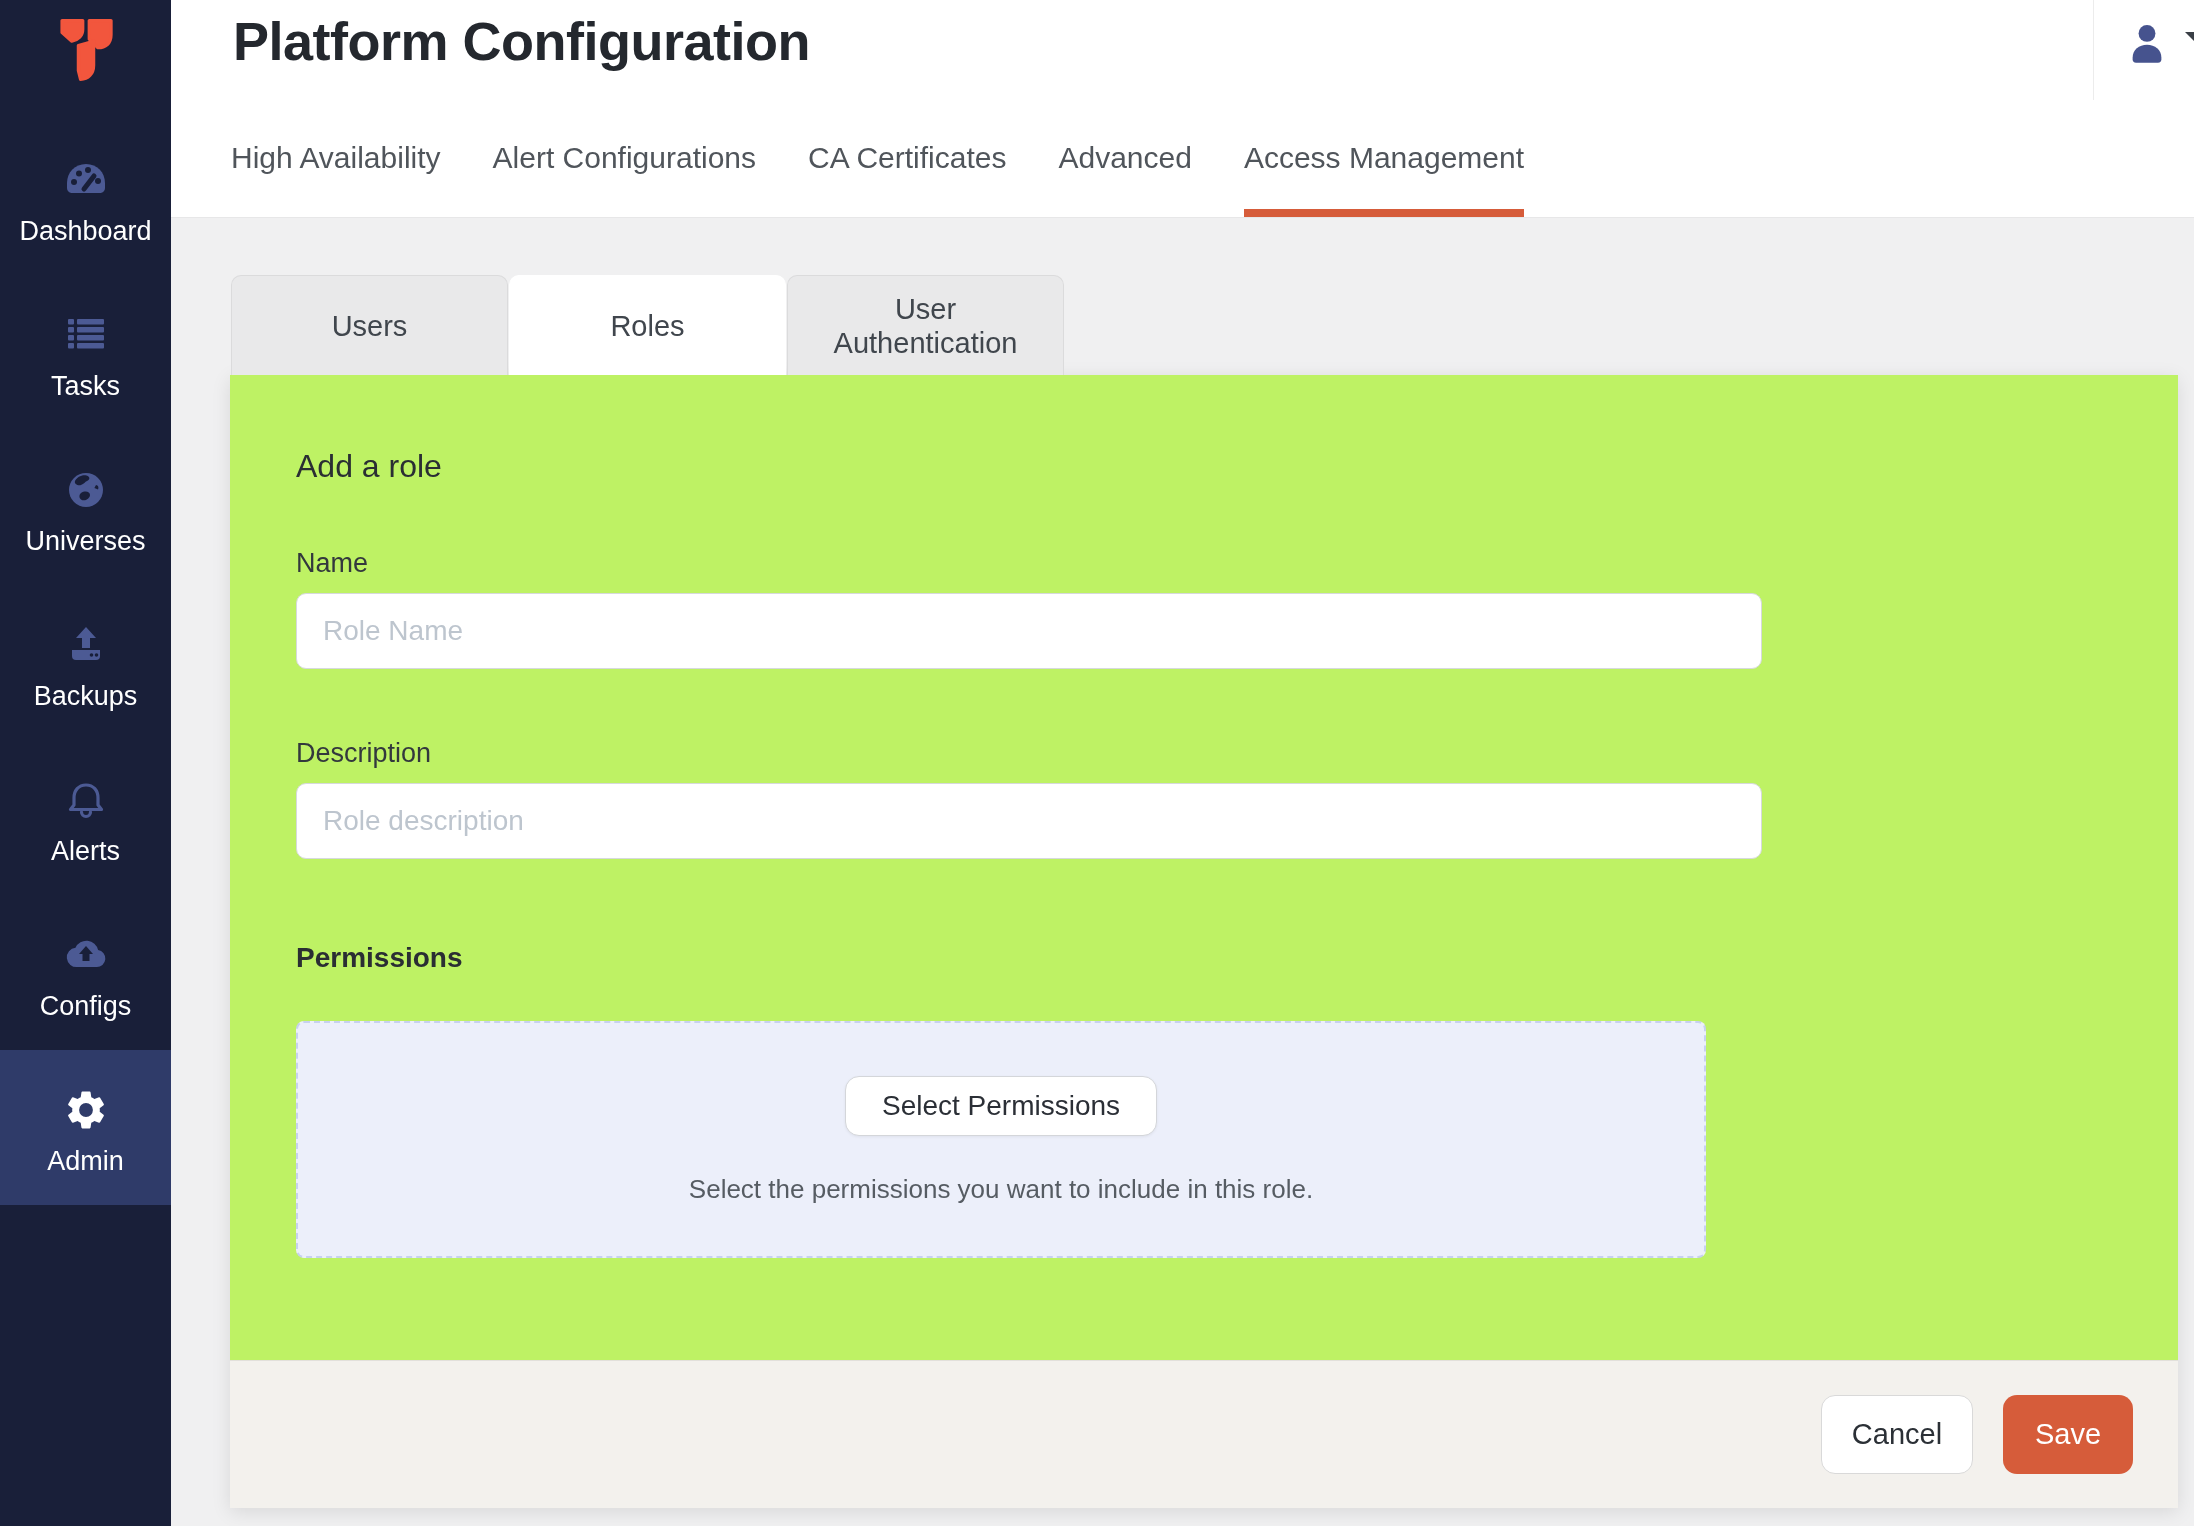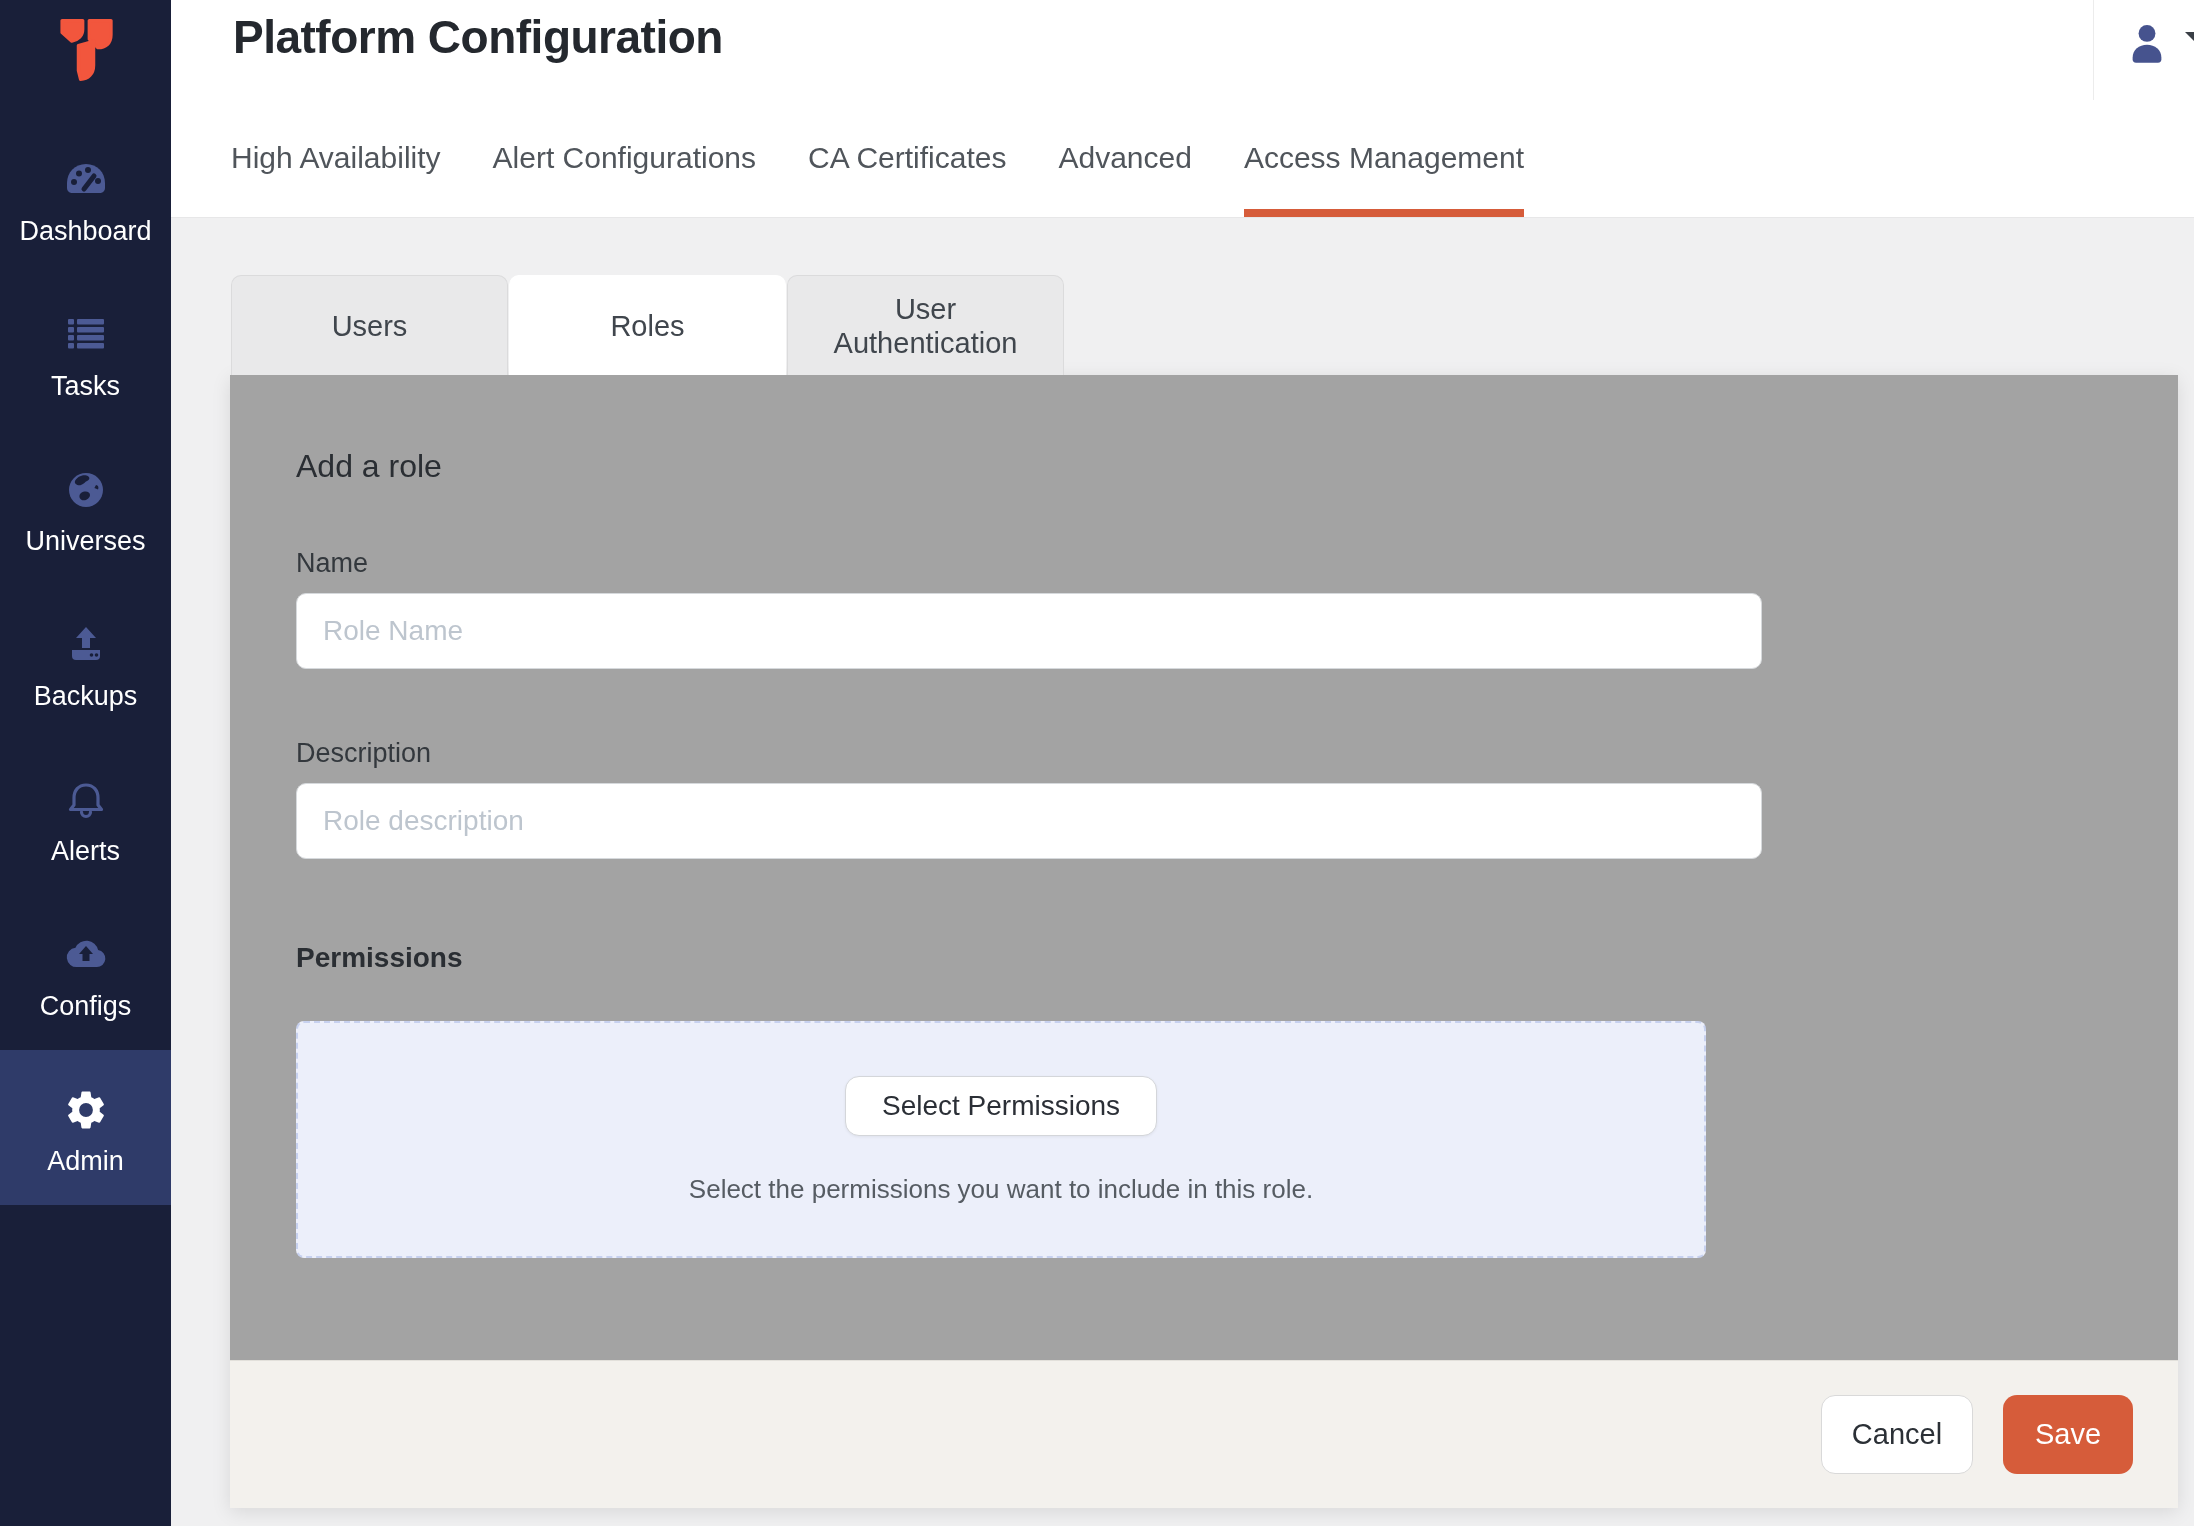--- a/index.html
+++ b/index.html
@@ -16,21 +16,21 @@
               padding-top:36px; cursor:pointer; }
   .nav-item.active { background:var(--sidebar-active-bg,#2F3B69); }
   .nav-icon { width:48px; height:48px; display:flex; align-items:center; justify-content:center; }
   .nav-label { margin-top:12px; color:#FFFFFF; font-size:27px; line-height:30px; }
 
   
   .main { position:absolute; left:171px; top:0; right:0; bottom:0; }
 
   header { position:absolute; left:0; top:0; right:0; height:218px; background:#FFFFFF;
            border-bottom:1px solid #E7E7E8; }
-  .page-title { position:absolute; left:62px; top:10px; font-size:46px; font-weight:700;
+  .page-title { position:absolute; left:62px; top:10px; font-size:54px; font-weight:700;
                 color:#24282E; letter-spacing:-0.5px; }
   .header-divider { position:absolute; right:100px; top:0; width:1px; height:100px; background:#ECECEC; }
   .user-btn { position:absolute; right:24px; top:20px; width:46px; height:46px; cursor:pointer; }
   .edge-caret { position:absolute; right:-9px; top:32px; width:0; height:0;
                 border:9px solid transparent; border-top-color:#3A3F46; cursor:pointer; }
 
   .top-tabs { position:absolute; left:60px; bottom:0; display:flex; align-items:flex-end; gap:52px; }
   .top-tab { position:relative; display:block; font-size:30px; color:#50555B;
              padding-bottom:42px; cursor:pointer; white-space:nowrap; }
   .top-tab.active::after { content:""; position:absolute; left:0; right:0; bottom:0; height:8px;
@@ -41,21 +41,21 @@
   
   .subtabs { position:absolute; left:60px; top:57px; display:flex; z-index:2; }
   .subtab { width:277px; height:100px; display:flex; align-items:center; justify-content:center;
             text-align:center; font-size:29px; line-height:34px; color:#40464D;
             background:#E9E9EA; border:1px solid #DBDBDC; border-bottom:none;
             border-radius:10px 10px 0 0; cursor:pointer; padding:0 28px; }
   .subtab + .subtab { margin-left:1px; }
   .subtab.active { background:#FFFFFF; border-color:#FFFFFF;text-align:center; }
 
   
-  .panel { position:absolute; left:59px; right:16px; top:157px; bottom:18px; background:#a3a3a3;
+  .panel { position:absolute; left:59px; right:16px; top:157px; bottom:18px; background:#bef264;
            box-shadow:0 4px 18px rgba(0,0,0,0.10); }
   .panel-body { position:absolute; left:0; right:0; top:0; bottom:148px; padding:72px 0 0 66px; }
   .form-heading { font-size:32px; font-weight:500; color:#2A2E33; line-height:38px; }
   .field-label { display:block; margin-top:62px; font-size:27px; color:#33383D; line-height:32px; }
   .field-label.second { margin-top:68px; }
   .text-input { display:block; margin-top:14px; width:1466px; height:76px; border:1px solid #D6D9DC;
                 border-radius:10px; font-size:28px; padding:0 26px; color:#333;
                 font-family:"Liberation Sans", sans-serif; background:#fff; outline:none; }
   .text-input::placeholder { color:#BDC5CE; }
   .perm-heading { margin-top:82px; font-size:28px; font-weight:700; color:#2A2E33; line-height:34px; }

